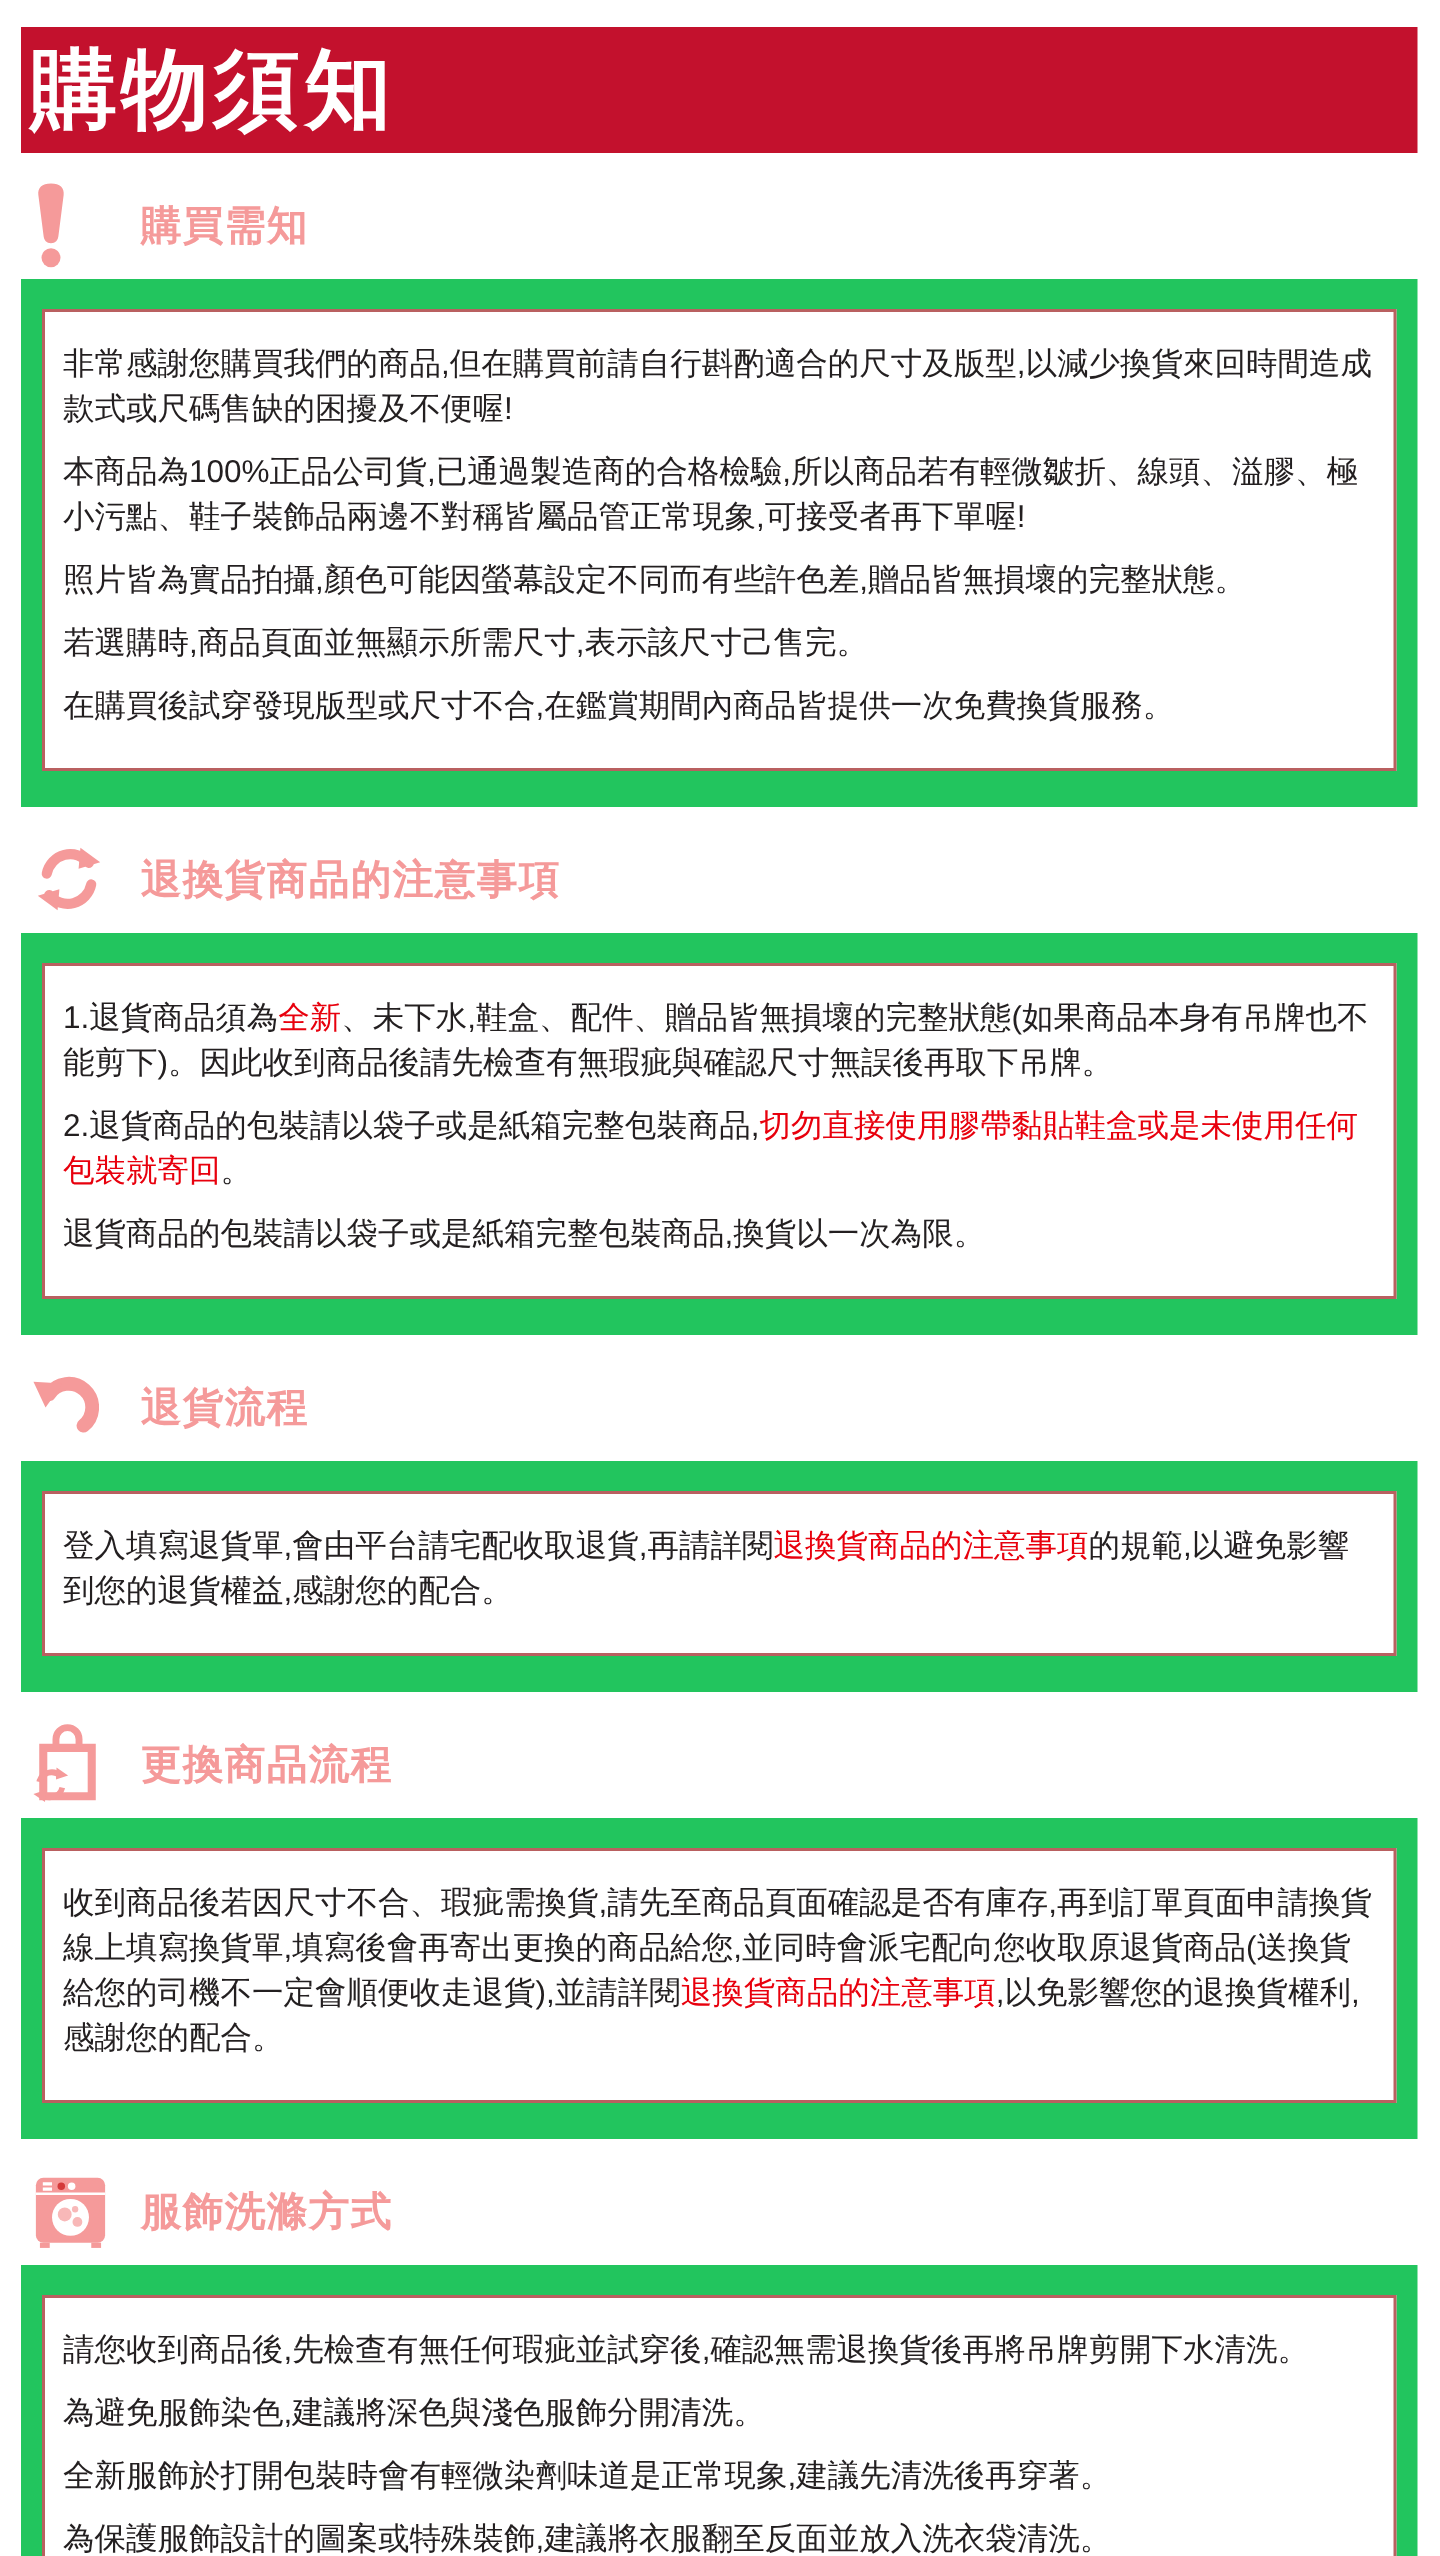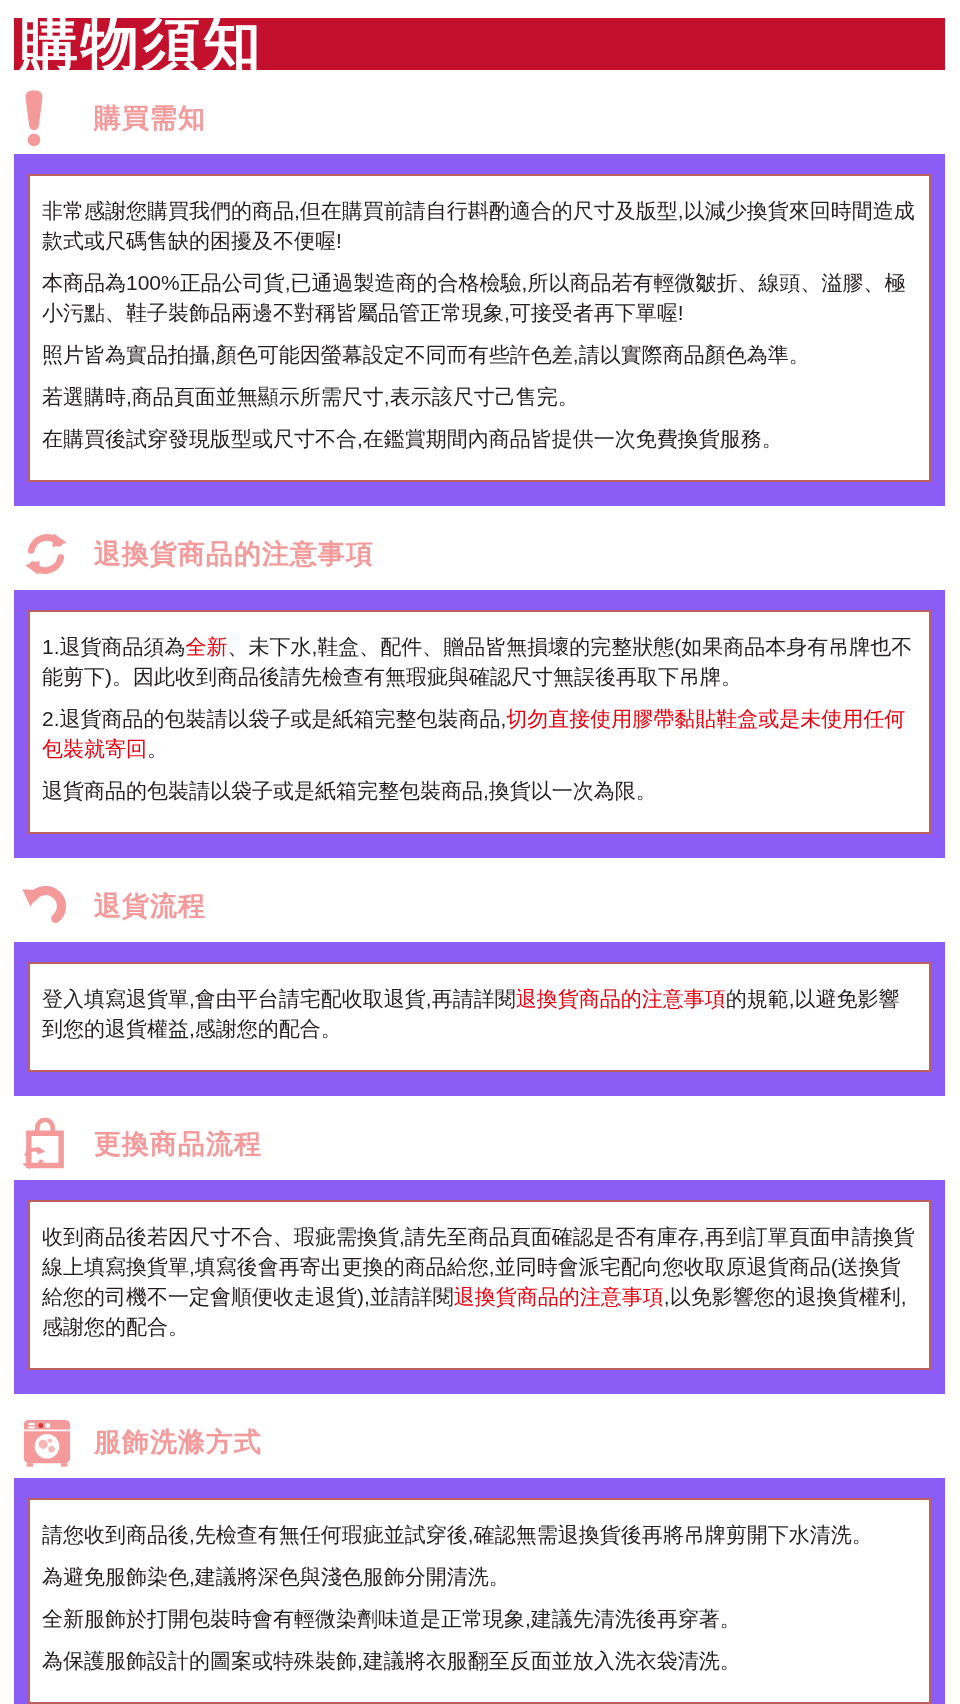--- a/index.html
+++ b/index.html
@@ -7,21 +7,21 @@
     width:960px;min-height:1704px;
     font-family:"Liberation Sans","DejaVu Sans",sans-serif;
     color:#231f20;
     -webkit-font-smoothing:antialiased;
   }
   .page{padding:18px 15px 20px 14px;}
   
   .main-header{
     background:#c3112d;
     color:#fff;
-    height:52px;
+    height:84px;
     display:flex;align-items:center;
     padding-left:6px;
     font-size:58px;
     font-weight:bold;
     letter-spacing:3px;
     line-height:1;
   }
   
   .sec{margin-top:10px;}
   .sec-head{
@@ -34,21 +34,21 @@
     display:flex;align-items:center;justify-content:flex-start;
   }
   .sec-title{
     margin:16px;
     color:#f59a9a;
     font-size:27px;
     font-weight:bold;
     letter-spacing:1px;
   }
   .sec-body{
-    background:#8b5cf6;
+    background:#22c55e;
     padding:20px 14px 24px 14px;
   }
   .inner-box{
     background:#fff;
     border:2px solid #b96060;
     padding:8px 12px 14px 12px;
   }
   .inner-box p{
     margin:12px 0;
     font-size:21px;
@@ -74,21 +74,21 @@
           <path d="M5 .5 C7.3 .5 8.4 1.6 8.2 3.4 L6.9 13.6 C6.8 14.9 6.1 15.6 5 15.6 C3.9 15.6 3.2 14.9 3.1 13.6 L1.8 3.4 C1.6 1.6 2.7 .5 5 .5 Z" fill="#f59a9a"></path>
           <circle cx="5" cy="19.3" r="2.4" fill="#f59a9a"></circle>
         </svg>
       </span>
       <h2 class="sec-title">購買需知</h2>
     </div>
     <div class="sec-body">
       <div class="inner-box">
           <p><span>非常感謝您購買我們的商品,但在購買前請自行斟酌適合的尺寸及版型,以減少換貨來回時間造成款式或尺碼售缺的困擾及不便喔!</span></p>
           <p><span>本商品為100%正品公司貨,已通過製造商的合格檢驗,所以商品若有輕微皺折、線頭、溢膠、極小污點、鞋子裝飾品兩邊不對稱皆屬品管正常現象,可接受者再下單喔!</span></p>
-          <p><span>照片皆為實品拍攝,顏色可能因螢幕設定不同而有些許色差,請以實際商品顏色為準。</span></p>
+          <p><span>照片皆為實品拍攝,顏色可能因螢幕設定不同而有些許色差,贈品皆無損壞的完整狀態。</span></p>
           <p><span>若選購時,商品頁面並無顯示所需尺寸,表示該尺寸己售完。</span></p>
           <p><span>在購買後試穿發現版型或尺寸不合,在鑑賞期間內商品皆提供一次免費換貨服務。</span></p>
         </div>
     </div>
   </section>
 
   <section class="sec">
     <div class="sec-head">
       <span class="icon-slot">
         <svg width="52" height="48" viewBox="0 0 24 24">

